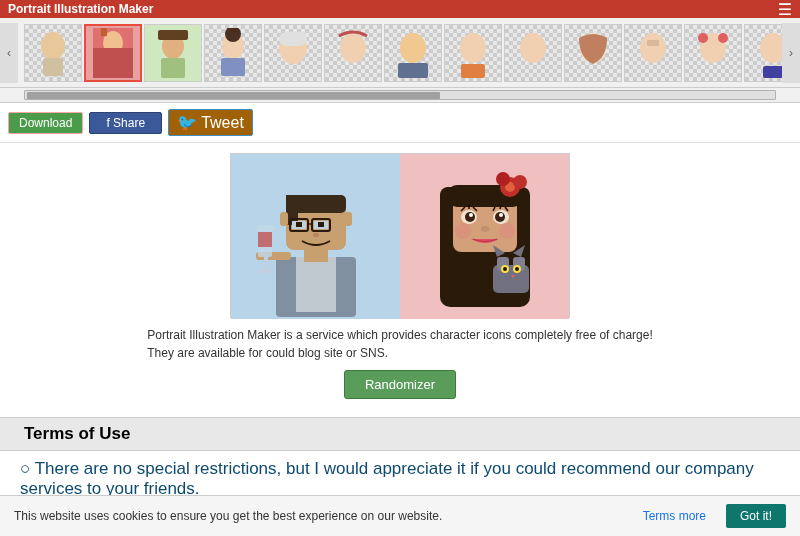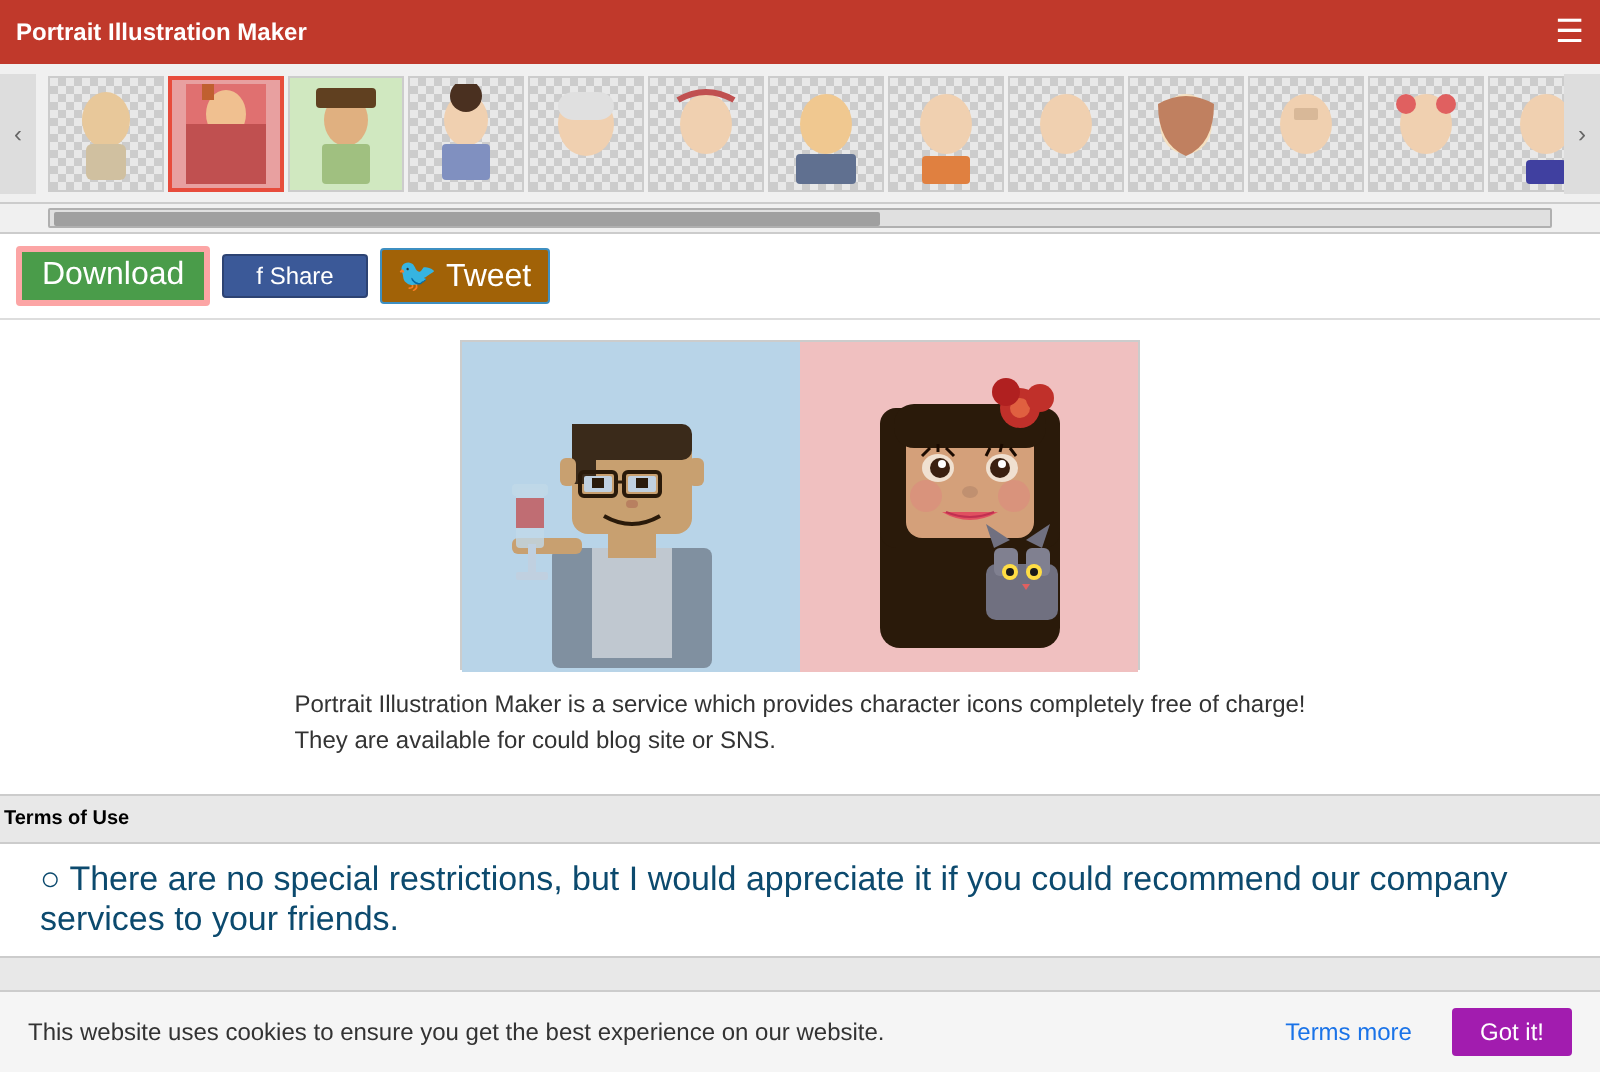--- a/index.html
+++ b/index.html
@@ -2,21 +2,21 @@
 <html><head>
   <meta charset="utf-8">
   <style>
     * { margin: 0; padding: 0; box-sizing: border-box; }
     body { font-family: Arial, sans-serif; font-size: 13px; background: #fff; width: 800px; height: 536px; overflow: hidden; position: relative; }
 
     
     #header {
       background: #c0392b;
       color: #fff;
-      height: 32px;
+      height: 18px;
       display: flex;
       align-items: center;
       justify-content: space-between;
       padding: 0 8px;
     }
     #header-title { font-size: 12px; font-weight: bold; }
     #menu-icon { font-size: 16px; cursor: pointer; }
 
     
     #thumb-strip {
@@ -77,23 +77,23 @@
     #toolbar {
       padding: 6px 8px;
       display: flex;
       gap: 6px;
       align-items: center;
       border-bottom: 1px solid #ddd;
     }
     .btn-download {
       background: #4a9c4a;
       color: #fff;
-      border: 3px solid #fca5a5;
+      border: 1px solid #fca5a5;
       padding: 3px 10px;
-      font-size: 16px;
+      font-size: 12px;
       cursor: pointer;
       border-radius: 2px;
     }
     .btn-facebook {
       background: #3b5998;
       color: #fff;
       border: 1px solid #2d4373;
       padding: 3px 16px;
       font-size: 12px;
       cursor: pointer;
@@ -158,22 +158,22 @@
       margin-bottom: 8px;
     }
 
     
     #terms-section {
       width: 100%;
       border-top: 1px solid #ccc;
     }
     #terms-header {
       background: #e8e8e8;
-      padding: 6px 2px;
-      font-size: 10px;
+      padding: 6px 24px;
+      font-size: 17px;
       font-weight: bold;
       border-bottom: 1px solid #ccc;
     }
     #terms-body {
       padding: 8px 10px 8px 20px;
       font-size: 17px;
       color: #0c4a6e;
     }
     #terms-body::before {
       content: "○ ";
@@ -219,21 +219,21 @@
       display: flex;
       align-items: center;
       justify-content: flex-end;
       font-size: 12px;
       color: #333;
       z-index: 100;
     }
     #cookie-text { flex: 1; }
     #cookie-link { color: #1a73e8; text-decoration: none; }
     #cookie-btn {
-      background: #a21caf;
+      background: #0f766e;
       color: #fff;
       border: none;
       padding: 5px 14px;
       font-size: 12px;
       cursor: pointer;
       border-radius: 2px;
       margin-left: 20px;
     }
 
     
@@ -475,20 +475,21 @@
         <polygon points="106,118 110,118 108,121" fill="#e06060"></polygon>
       </svg>
     </div>
   </div>
 
   <div id="description">
     <span>Portrait Illustration Maker is a service which provides character icons completely free of charge!</span><br>
     <span>They are available for could blog site or SNS.</span>
   </div>
 
+  <button id="randomizer-btn">Randomizer</button>
 </div>
 
 <div id="terms-section">
   <div id="terms-header">Terms of Use</div>
   <div id="terms-body">There are no special restrictions, but I would appreciate it if you could recommend our company services to your friends.</div>
 </div>
 
 <div id="related-section">
   <div id="related-header">Related Services</div>
   <div id="related-body">

